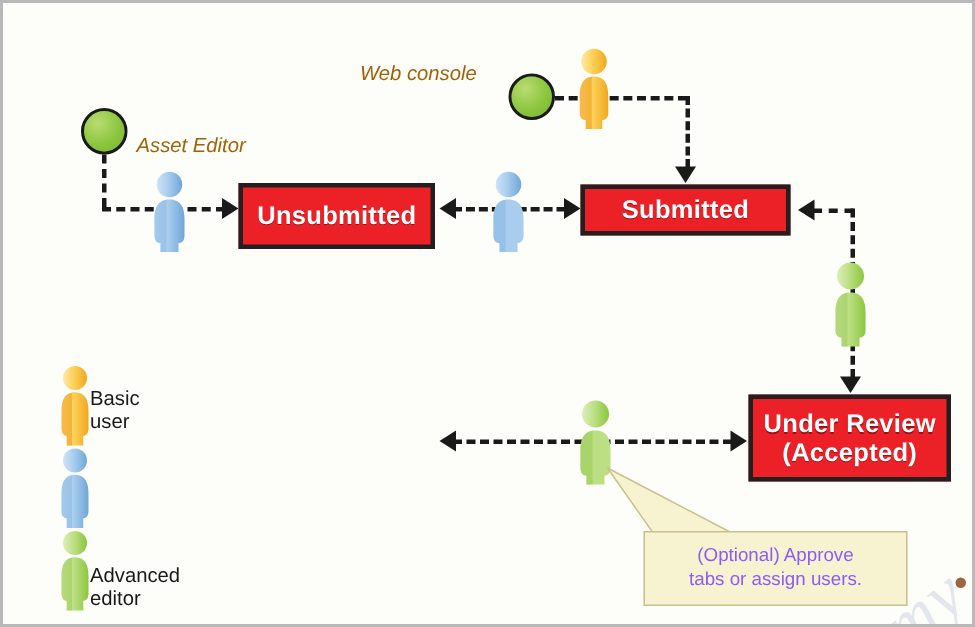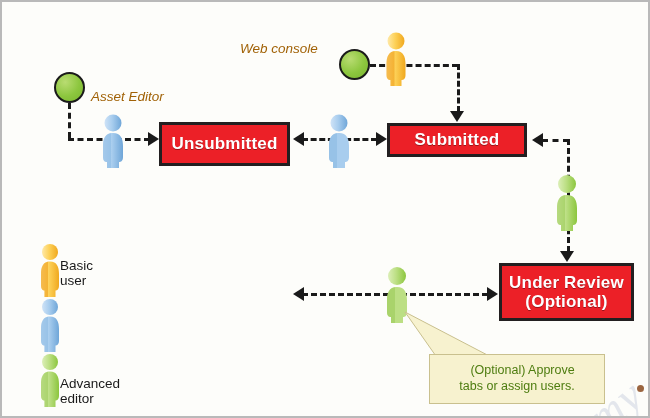--- a/index.html
+++ b/index.html
@@ -107,21 +107,21 @@
   #callout{
     position:absolute;
     left:427px;top:352px;width:176px;height:50px;
     box-sizing:border-box;
     background:#f7f2cf;
     border:1px solid #c9c08e;
     z-index:8;
     display:flex;align-items:center;justify-content:center;
   }
   #callout .txt{
-    font-size:12.5px;color:#4d7c0f;text-align:right;line-height:1.25;
+    font-size:12.5px;color:#8b5cf6;text-align:center;line-height:1.25;
   }
   #callout-tail{
     position:absolute;left:398px;top:305px;width:110px;height:60px;z-index:7;
   }
 
   
   #legend{position:absolute;left:34px;top:240px;z-index:6;}
   .legend-row{position:absolute;}
   .legend-label{
     position:absolute;
@@ -164,21 +164,21 @@
   </div>
 
   <div class="state-box" id="box-submitted">
     <span class="inner">Submitted</span>
   </div>
 
 
   <div class="state-box" id="box-underreview">
     <span class="inner">
       <span>Under Review</span><br>
-      <span>(Optional)</span>
+      <span>(Accepted)</span>
     </span>
   </div>
 
   <div class="role-circle" id="circle-asset-editor"></div>
   <div class="role-label" id="label-asset-editor">Asset Editor</div>
 
   <div class="role-circle" id="circle-web-console"></div>
   <div class="role-label" id="label-web-console">Web console</div>
 
   <div class="person" style="left:94px;top:110px;width:34px;height:56px;">

